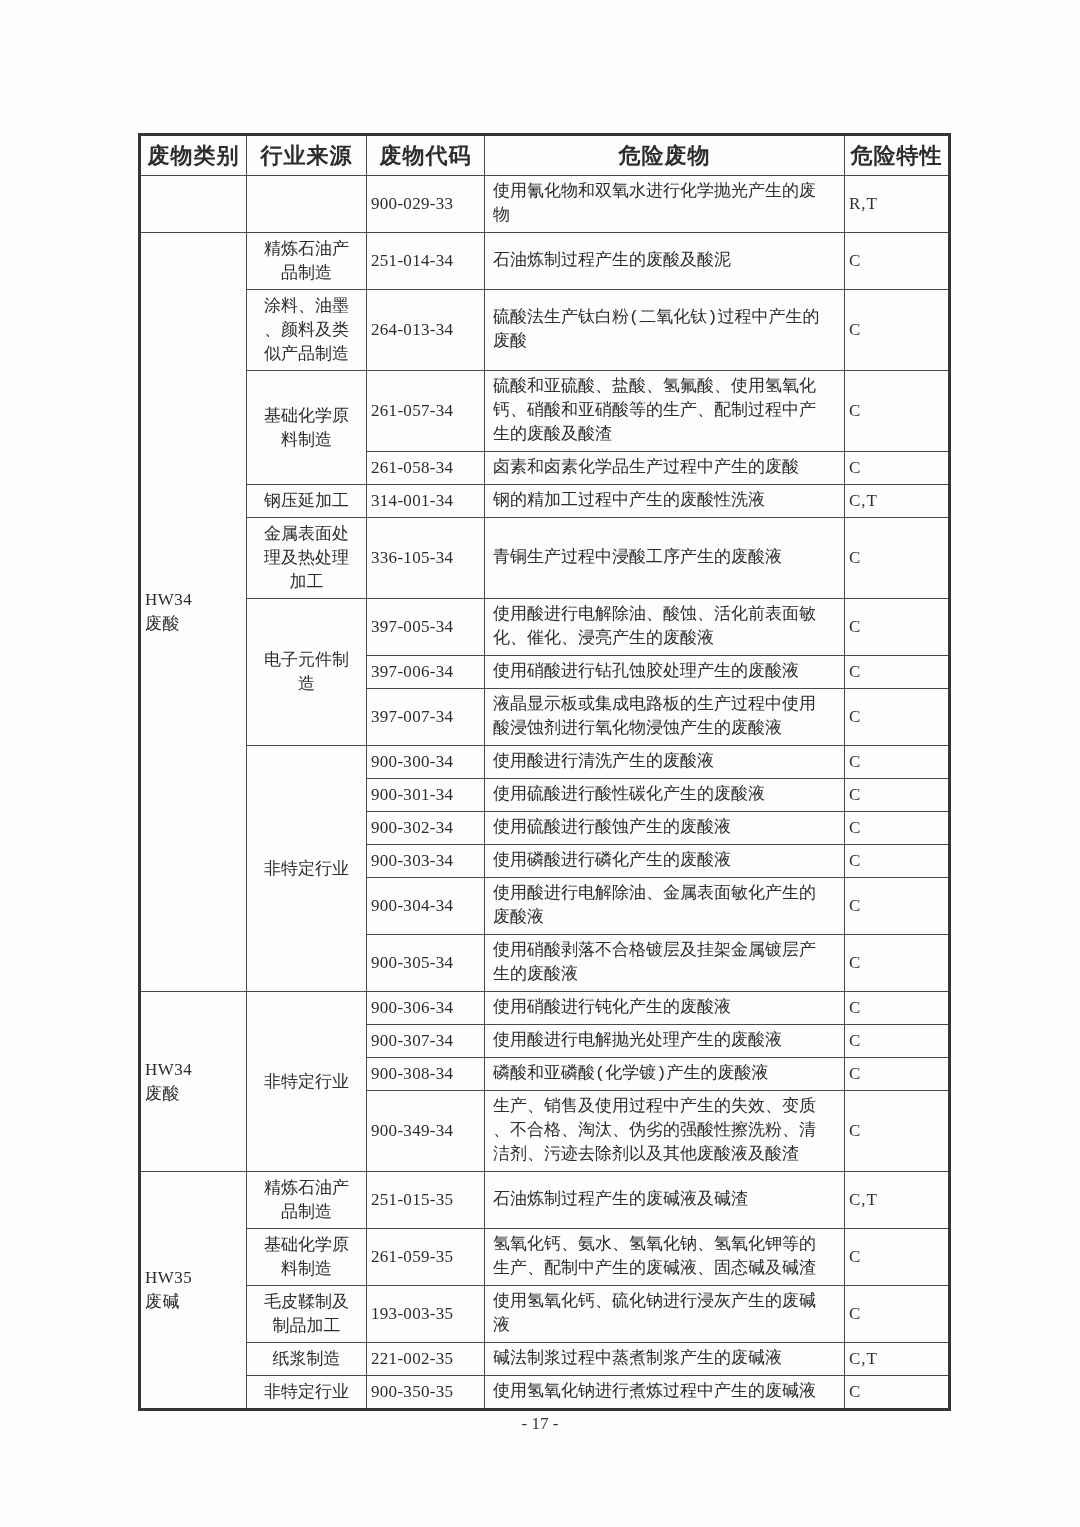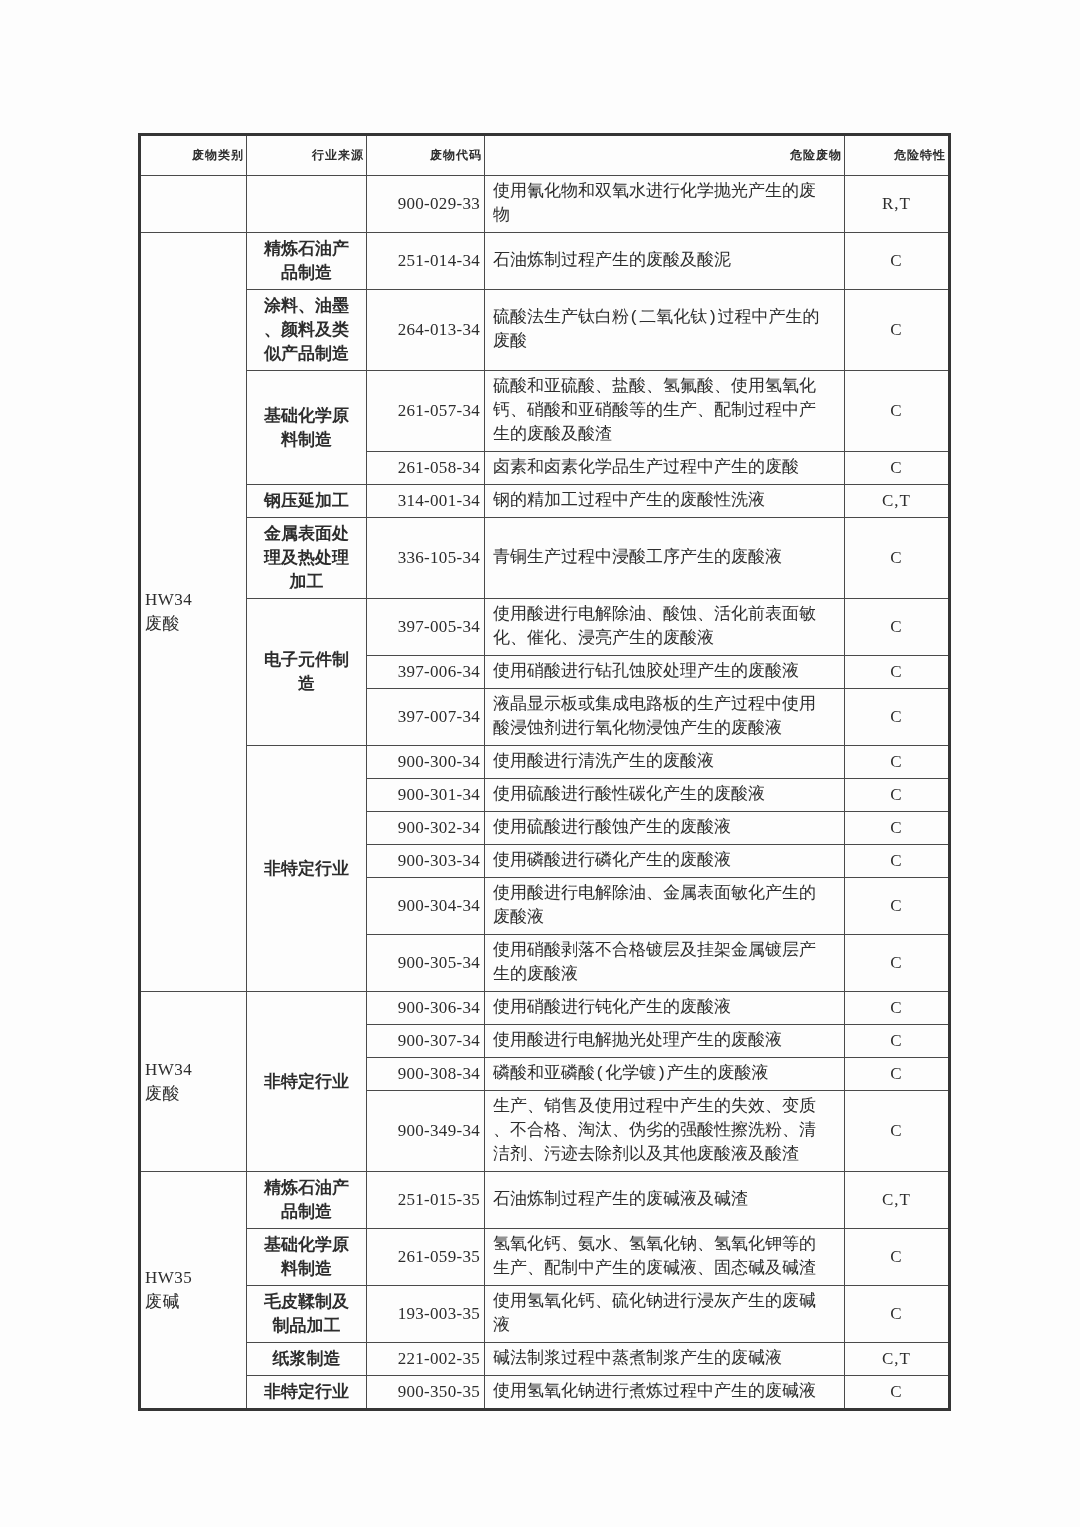--- a/index.html
+++ b/index.html
@@ -27,57 +27,56 @@
     background: #fdfdfd;
   }
   .waste-table th,
   .waste-table td {
     border: 1.5px solid #4a4a4a;
     vertical-align: middle;
     font-weight: normal;
   }
   .waste-table th {
     font-weight: bold;
-    font-size: 12px;
+    font-size: 22px;
     height: 37px;
     padding: 1px 2px;
-    text-align: right;
+    text-align: center;
     letter-spacing: 1px;
   }
   .waste-table td {
     font-size: 17px;
     line-height: 24px;
     padding: 4px;
   }
   td.col-category {
     text-align: left;
     white-space: pre-line;
     letter-spacing: 0.5px;
   }
   td.col-industry {
     text-align: center;
     padding: 4px 11px;
     line-break: anywhere;
-    font-weight: bold;
   }
   td.col-code {
-    text-align: right;
+    text-align: left;
     white-space: nowrap;
     letter-spacing: 0.3px;
     font-family: Liberation Serif, serif;
   }
   td.col-waste {
     text-align: left;
     padding: 4px 14px 4px 8px;
     line-break: anywhere;
     text-spacing-trim: trim-all;
     font-family: Liberation Mono, monospace;
   }
   td.col-hazard {
-    text-align: center;
+    text-align: left;
     letter-spacing: 1px;
   }
   .page-footer {
     position: absolute;
     left: 0;
     top: 1414px;
     width: 1080px;
     text-align: center;
     font-size: 17px;
     color: #333333;
@@ -248,14 +247,15 @@
         </tr>
         <tr>
           <td class="col-industry">非特定行业</td>
           <td class="col-code">900-350-35</td>
           <td class="col-waste">使用氢氧化钠进行煮炼过程中产生的废碱液</td>
           <td class="col-hazard">C</td>
         </tr>
       </tbody>
   </table>
 
+  <div class="page-footer">- 17 -</div>
 
 </div>
 
 </body></html>

